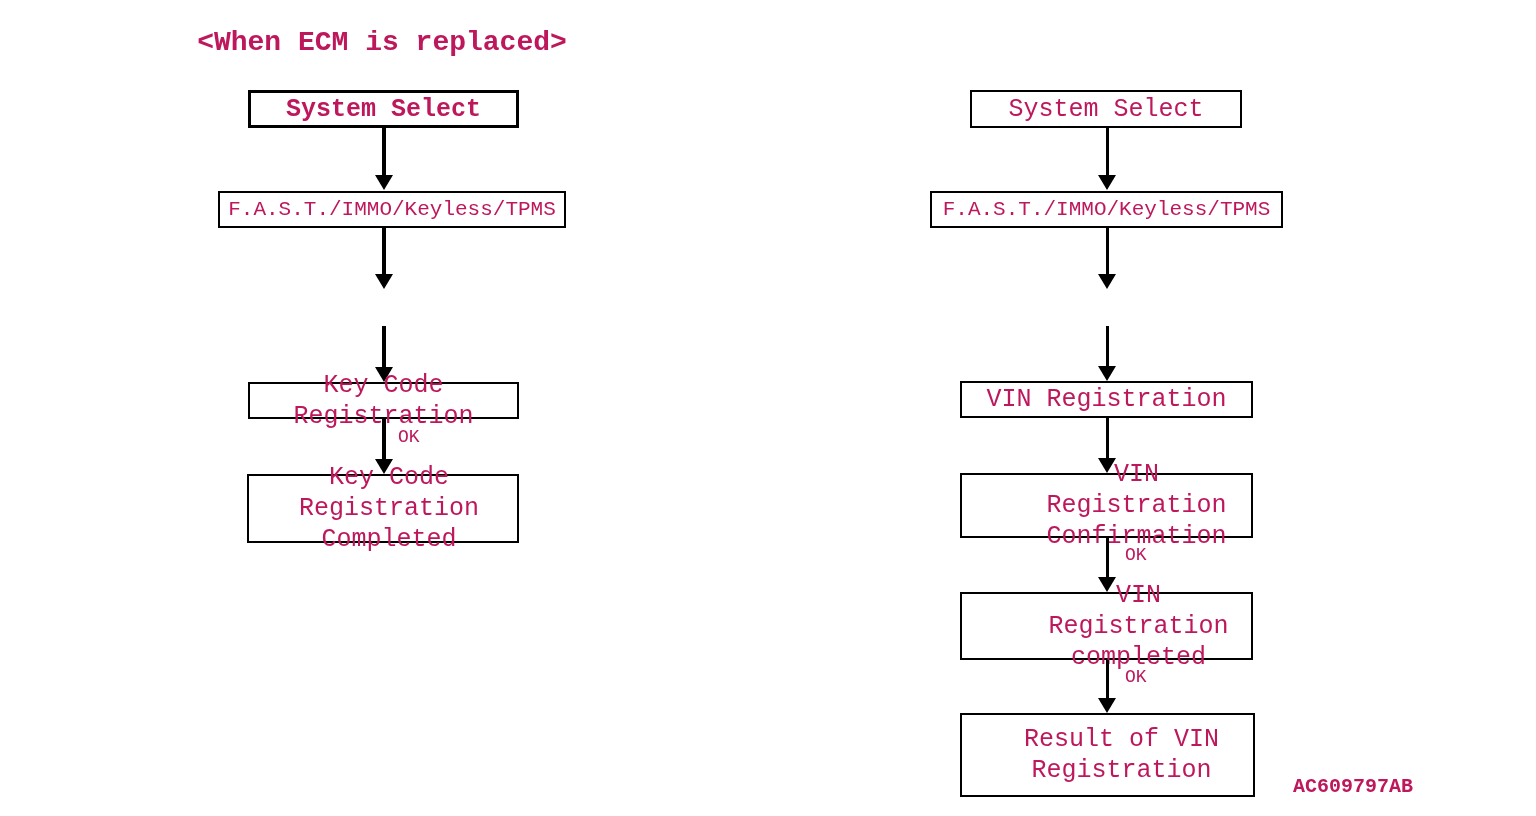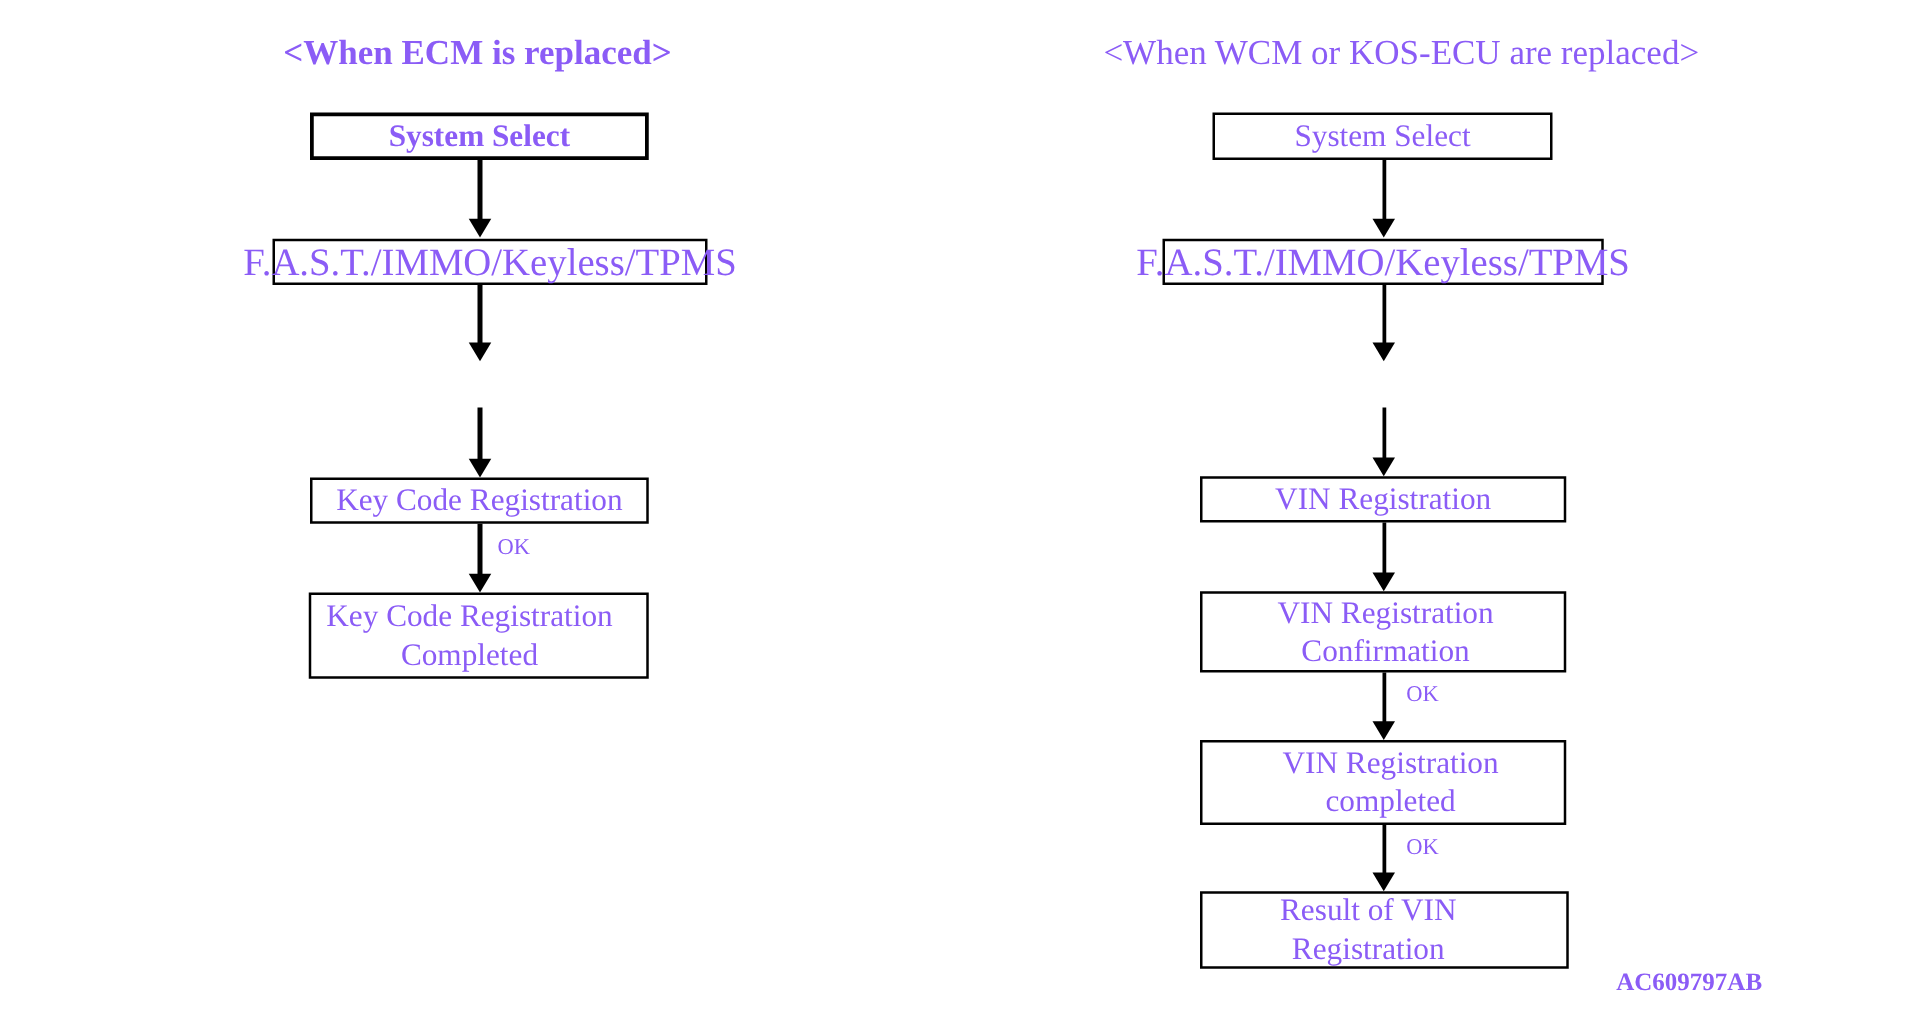--- a/index.html
+++ b/index.html
@@ -5,22 +5,22 @@
   html, body {
     margin: 0;
     padding: 0;
     background: #ffffff;
   }
   .canvas {
     position: relative;
     width: 1536px;
     height: 816px;
     background: #ffffff;
-    font-family: Liberation Serif, serif;
-    color: #8b5cf6;
+    font-family: Liberation Mono, monospace;
+    color: #be185d;
     overflow: hidden;
   }
   .flow-title {
     position: absolute;
     font-size: 28px;
     line-height: 34px;
     text-align: center;
     white-space: nowrap;
   }
   .flow-title.bold { font-weight: bold; }
@@ -31,21 +31,21 @@
     background: #ffffff;
     display: flex;
     align-items: center;
     justify-content: center;
     font-size: 25px;
     line-height: 31px;
     white-space: pre-line;
     text-align: center;
   }
   .box.heavy { border-width: 3px; font-weight: bold; }
-  .box.small-text { font-size: 31px; }
+  .box.small-text { font-size: 21px; }
   .box.left-align { justify-content: flex-start; }
   .arrow { position: absolute; width: 18px; }
   .arrow .shaft {
     position: absolute;
     left: 7px;
     top: 0;
     width: 4px;
     height: calc(100% - 14px);
     background: #000000;
   }
@@ -105,21 +105,20 @@
   <div class="arrow" style="left:375px; top:419px; height:55px;">
     <div class="shaft"></div>
     <div class="head"></div>
   </div>
 
   <div class="ok-label" style="left:398px; top:423px;">OK</div>
 
   <div class="box left-align" style="left:247px; top:474px; width:272px; height:69px; padding-left:12px;">Key Code Registration
 Completed</div>
 
-  <div class="flow-title" style="left:856px; top:26px; width:530px;">&lt;When WCM or KOS-ECU are replaced&gt;</div>
 
   <div class="box" style="left:970px; top:90px; width:272px; height:38px;">System Select</div>
 
   <div class="arrow thin" style="left:1098px; top:128px; height:62px;">
     <div class="shaft"></div>
     <div class="head"></div>
   </div>
 
   <div class="box small-text" style="left:930px; top:191px; width:353px; height:37px;">F.A.S.T./IMMO/Keyless/TPMS</div>
 
@@ -154,18 +153,18 @@
   <div class="box left-align" style="left:960px; top:592px; width:293px; height:68px; padding-left:64px;">VIN Registration
 completed</div>
 
   <div class="arrow thin" style="left:1098px; top:660px; height:53px;">
     <div class="shaft"></div>
     <div class="head"></div>
   </div>
 
   <div class="ok-label" style="left:1125px; top:663px;">OK</div>
 
-  <div class="box left-align" style="left:960px; top:713px; width:295px; height:62px; padding-left:62px;">Result of VIN
+  <div class="box left-align" style="left:960px; top:713px; width:295px; height:84px; padding-left:62px;">Result of VIN
 Registration</div>
 
   <div class="fig-code" style="left:1293px; top:775px;">AC609797AB</div>
 
 </div>
 
 </body></html>

